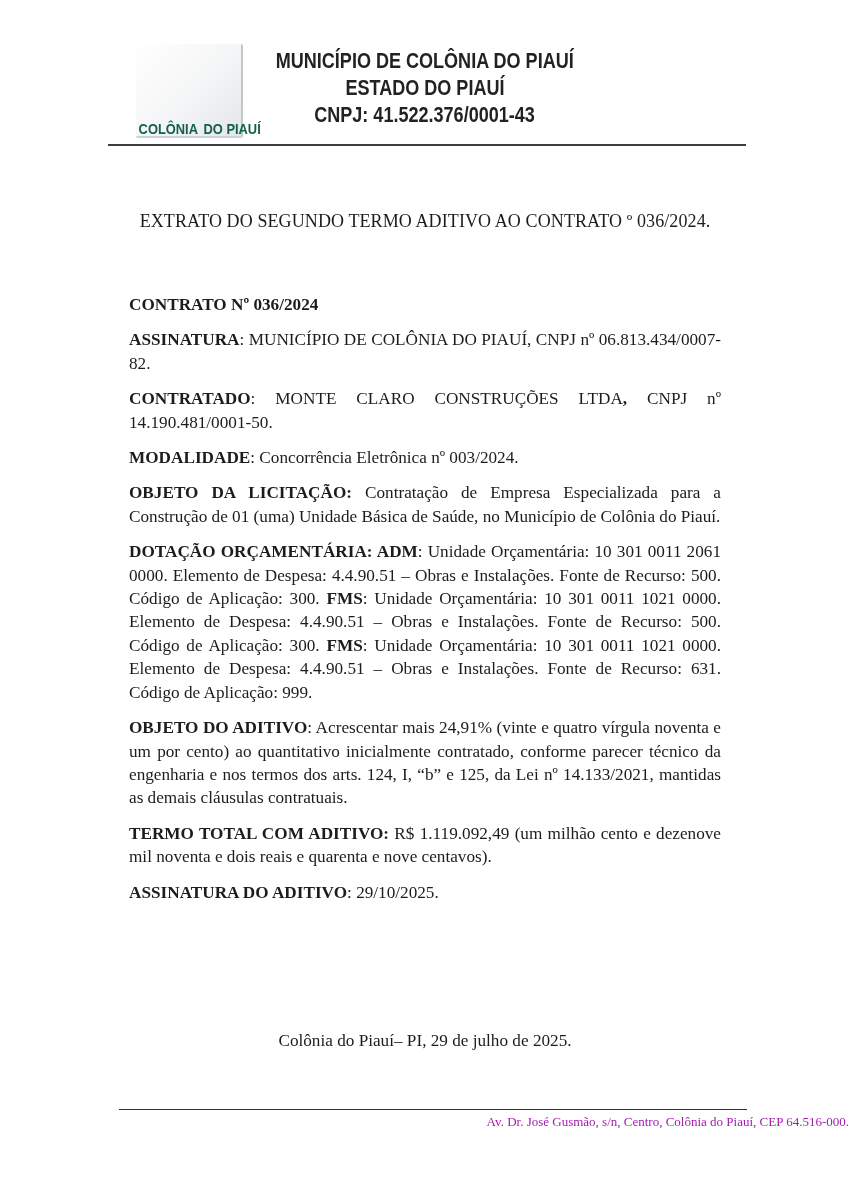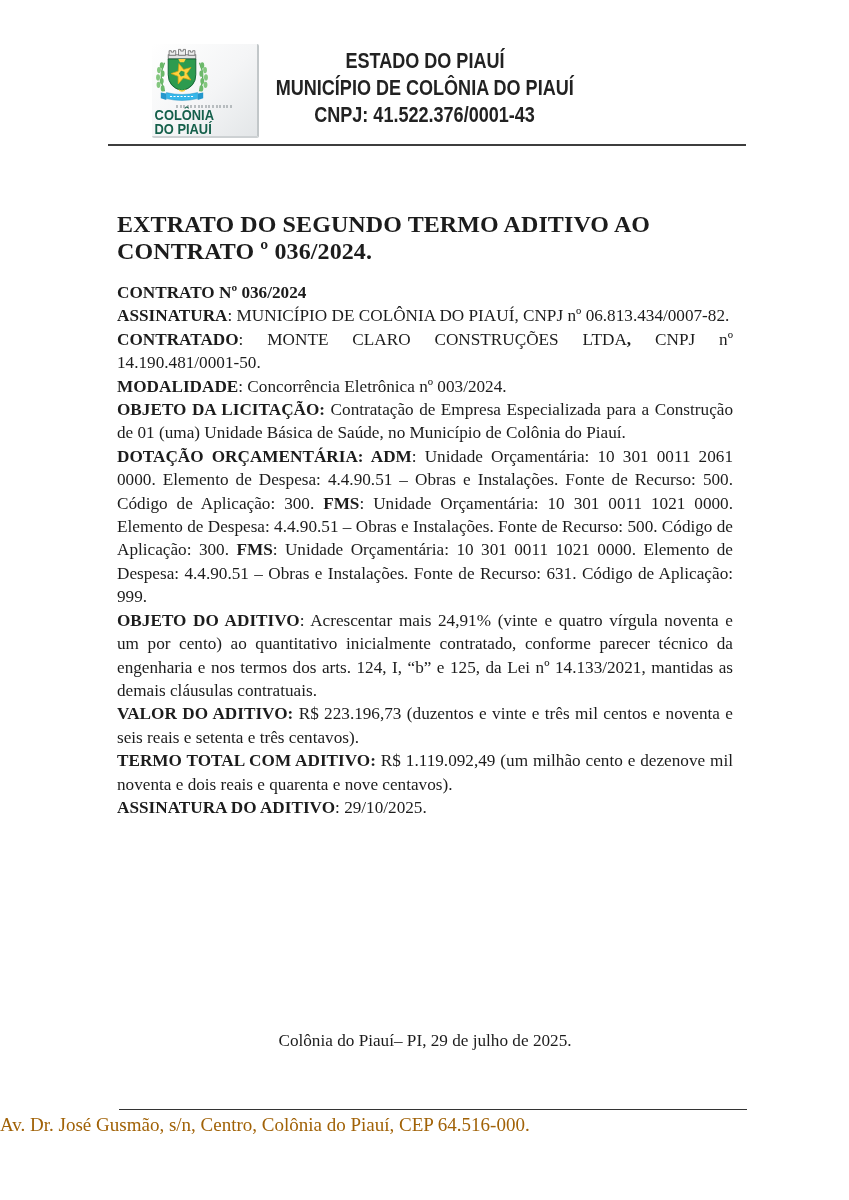--- a/index.html
+++ b/index.html
@@ -2,24 +2,24 @@
 <html lang="pt-BR"><head>
 <meta charset="utf-8">
 <style>
   html,body{margin:0;padding:0;background:#ffffff;}
   .page{
     position:relative;width:849px;height:1200px;background:#ffffff;overflow:hidden;
     font-family:"Liberation Serif",serif;color:#1c1c1c;
   }
   
   .logo-box{
-    position:absolute;left:152px;top:44px;width:107px;height:94px;
+    position:absolute;left:136px;top:44px;width:107px;height:94px;
     background:linear-gradient(135deg,#ffffff 0%,#f4f5f6 55%,#e3e6e8 100%);
     border-right:2px solid #c2c7c9;border-bottom:2px solid #cdd1d3;
-    border-radius:2px;display:flex;flex-direction:column;align-items:flex-start;
+    border-radius:2px;display:flex;align-items:flex-end;
     padding-top:3px;box-sizing:border-box;
   }
   .crest{display:block;}
   .micro-caption{
     width:58px;height:3px;margin:1px auto 1px auto;
     background:repeating-linear-gradient(90deg,#a9afb2 0 2px,transparent 2px 3.6px);
     opacity:.8;
   }
   .logo-caption{
     font-family:"Liberation Sans",sans-serif;font-weight:700;
@@ -33,46 +33,46 @@
   }
   .org-line{display:block;line-height:27px;font-size:22px;}
   .org-line>span{display:inline-block;transform:scaleX(.82);transform-origin:center;white-space:nowrap;}
   .header-rule{
     position:absolute;left:108px;top:144px;width:638px;height:0;
     border-top:2px solid #3d3d3d;
   }
   
   .doc-title{
     position:absolute;left:117px;top:211px;width:616px;
-    font-weight:700;font-size:24px;letter-spacing:.1px;
+    text-align:center;font-weight:400;font-size:18px;letter-spacing:.1px;
   }
   
   .doc-body{
     position:absolute;left:117px;top:281px;width:616px;
     font-size:17.2px;line-height:23.4px;
   }
-  .doc-body p{margin:0;text-align:justify;}
+  .doc-body p{margin:12px;text-align:justify;}
   .doc-body b{font-weight:700;}
   
   .dateline{
     position:absolute;left:117px;top:1031px;width:616px;
     text-align:center;font-size:17.2px;
   }
   .signature{
     position:absolute;left:117px;top:1037px;width:616px;
     text-align:center;font-weight:700;font-size:17.2px;line-height:23.4px;
   }
   
   .footer-rule{
     position:absolute;left:119px;top:1109px;width:628px;height:0;
     border-top:1.5px solid #333333;
   }
   .footer-address{
     position:absolute;left:0;right:0;top:1114px;
-    text-align:left;font-size:19px;color:#a16207;
+    text-align:right;font-size:13px;color:#a21caf;
   }
 </style>
 </head>
 <body>
 
 <div class="page">
 
   <div class="logo-box">
     <svg class="crest" width="60" height="60" viewBox="0 0 60 62" aria-hidden="true">
 
@@ -121,43 +121,42 @@
         <line x1="17" y1="53.6" x2="43" y2="53.6" stroke="#ffffff" stroke-width="1.1" stroke-dasharray="2.2 1.6"></line>
       </g>
     </svg>
     <div class="micro-caption"></div>
     <div class="logo-caption">COLÔNIA</div>
     <div class="logo-caption">DO PIAUÍ</div>
   </div>
 
   <div class="org-block">
     <div class="org-line">
-      <span>ESTADO DO PIAUÍ</span>
+      <span>MUNICÍPIO DE COLÔNIA DO PIAUÍ</span>
     </div>
     <div class="org-line">
-      <span>MUNICÍPIO DE COLÔNIA DO PIAUÍ</span>
+      <span>ESTADO DO PIAUÍ</span>
     </div>
     <div class="org-line">
       <span>CNPJ: 41.522.376/0001-43</span>
     </div>
   </div>
 
   <div class="header-rule"></div>
 
   <div class="doc-title">EXTRATO DO SEGUNDO TERMO ADITIVO AO CONTRATO º 036/2024.</div>
 
   <div class="doc-body">
       <p><b>CONTRATO Nº 036/2024</b></p>
       <p><b>ASSINATURA</b><span>: MUNICÍPIO DE COLÔNIA DO PIAUÍ, CNPJ nº 06.813.434/0007-82.</span></p>
       <p><b>CONTRATADO</b><span>: MONTE CLARO CONSTRUÇÕES LTDA</span><b>,</b><span> CNPJ nº 14.190.481/0001-50.</span></p>
       <p><b>MODALIDADE</b><span>: Concorrência Eletrônica nº 003/2024.</span></p>
       <p><b>OBJETO DA LICITAÇÃO:</b><span> Contratação de Empresa Especializada para a Construção de 01 (uma) Unidade Básica de Saúde, no Município de Colônia do Piauí.</span></p>
       <p><b>DOTAÇÃO ORÇAMENTÁRIA: ADM</b><span>: Unidade Orçamentária: 10 301 0011 2061 0000. Elemento de Despesa: 4.4.90.51 – Obras e Instalações. Fonte de Recurso: 500. Código de Aplicação: 300. </span><b>FMS</b><span>: Unidade Orçamentária: 10 301 0011 1021 0000. Elemento de Despesa: 4.4.90.51 – Obras e Instalações. Fonte de Recurso: 500. Código de Aplicação: 300. </span><b>FMS</b><span>: Unidade Orçamentária: 10 301 0011 1021 0000. Elemento de Despesa: 4.4.90.51 – Obras e Instalações. Fonte de Recurso: 631. Código de Aplicação: 999.</span></p>
       <p><b>OBJETO DO ADITIVO</b><span>: Acrescentar mais 24,91% (vinte e quatro vírgula noventa e um por cento) ao quantitativo inicialmente contratado, conforme parecer técnico da engenharia e nos termos dos arts. 124, I, “b” e 125, da Lei nº 14.133/2021, mantidas as demais cláusulas contratuais.</span></p>
-      <p><b>VALOR DO ADITIVO:</b><span> R$ 223.196,73 (duzentos e vinte e três mil centos e noventa e seis reais e setenta e três centavos).</span></p>
       <p><b>TERMO TOTAL COM ADITIVO:</b><span> R$ 1.119.092,49 (um milhão cento e dezenove mil noventa e dois reais e quarenta e nove centavos).</span></p>
       <p><b>ASSINATURA DO ADITIVO</b><span>: 29/10/2025.</span></p>
     </div>
 
   <div class="dateline">Colônia do Piauí– PI, 29 de julho de 2025.</div>
 
 
   <div class="footer-rule"></div>
   <div class="footer-address">Av. Dr. José Gusmão, s/n, Centro, Colônia do Piauí, CEP 64.516-000.</div>
 

